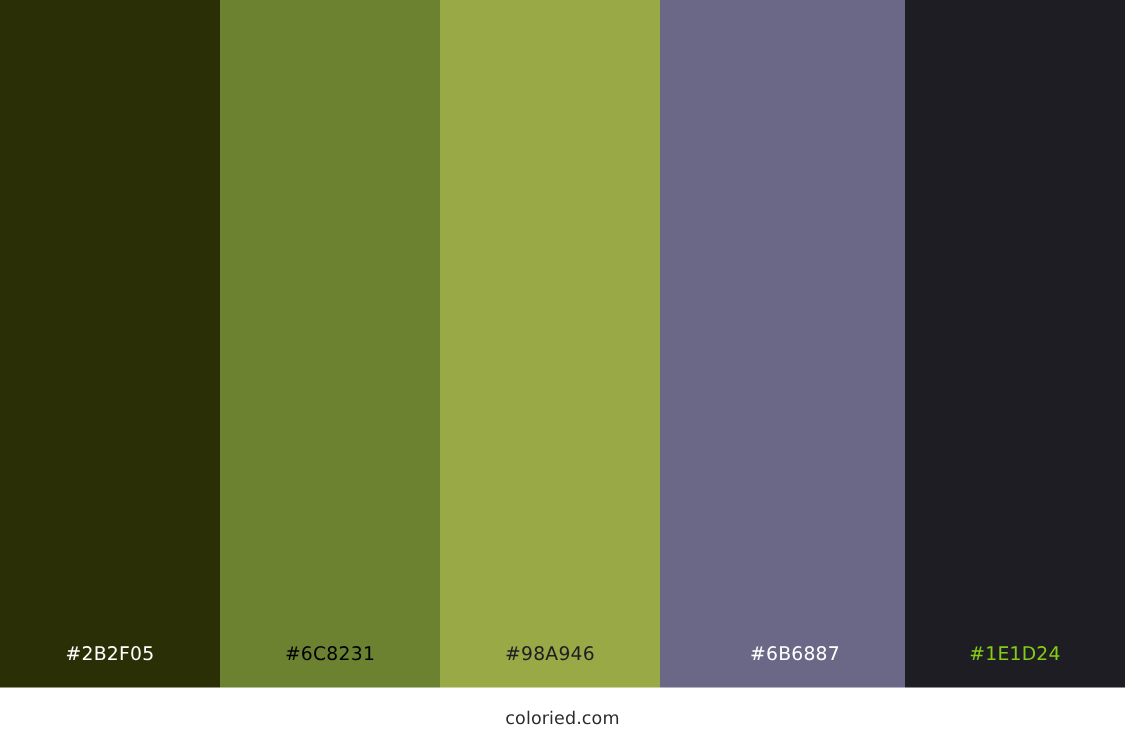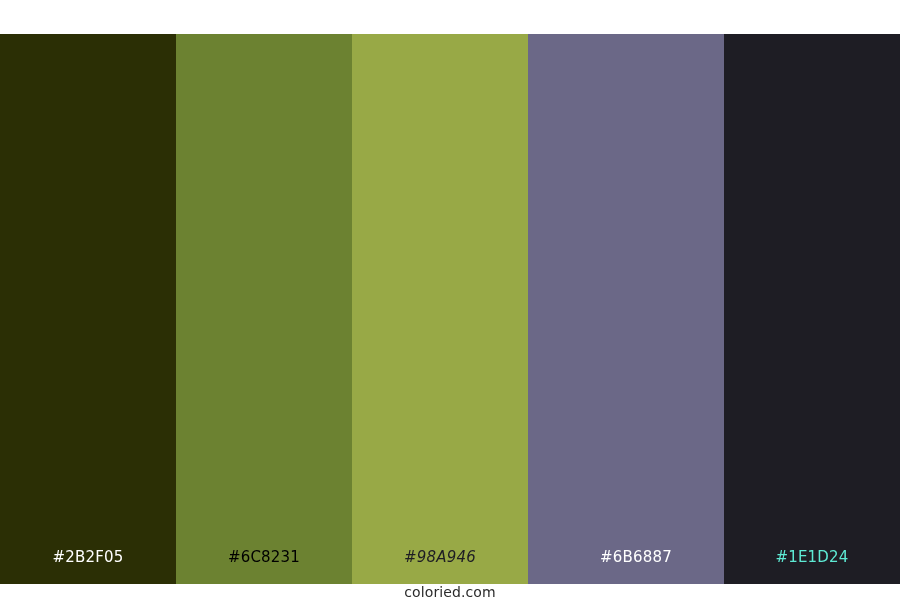--- a/index.html
+++ b/index.html
@@ -18,21 +18,20 @@
     height: 600px;
     display: flex;
     flex-direction: column;
     background: #ffffff;
   }
   #swatch-strip {
     display: flex;
     flex-direction: row;
     width: 900px;
     height: 550px;
-    margin-top: 34px;
   }
   .swatch {
     flex: 1 1 0;
     height: 550px;
     position: relative;
     display: flex;
     align-items: flex-end;
     justify-content: center;
   }
   .swatch-label {
@@ -70,30 +69,30 @@
   <div id="swatch-strip">
 
     <div class="swatch" style="background-color: rgb(43, 47, 5);">
       <span class="swatch-label" style="color: rgb(255, 255, 255);">#2B2F05</span>
     </div>
 
     <div class="swatch" style="background-color: rgb(108, 130, 49);">
       <span class="swatch-label" style="color: #000000;">#6C8231</span>
     </div>
 
-    <div class="swatch" style="background-color: rgb(152, 169, 70); font-style: italic;">
+    <div class="swatch" style="background-color: rgb(152, 169, 70);">
       <span class="swatch-label" style="color: rgb(30, 29, 36);">#98A946</span>
     </div>
 
     <div class="swatch" style="background-color: rgb(107, 104, 135); padding-left: 20px;">
       <span class="swatch-label" style="color: rgb(255, 255, 255);">#6B6887</span>
     </div>
 
     <div class="swatch" style="background-color: rgb(30, 29, 36);">
-      <span class="swatch-label" style="color: #5eead4;">#1E1D24</span>
+      <span class="swatch-label" style="color: #84cc16;">#1E1D24</span>
     </div>
 
   </div>
 
   <div id="site-footer">
     <span id="footer-brand">coloried.com</span>
   </div>
 
 </div>
 

